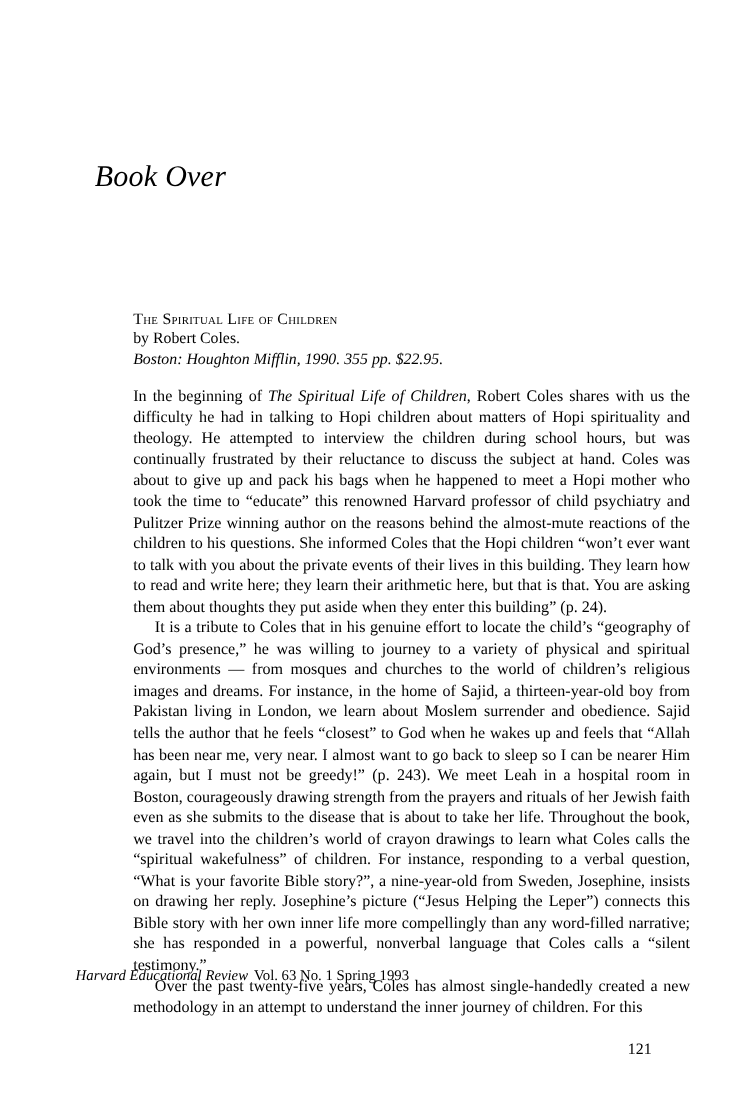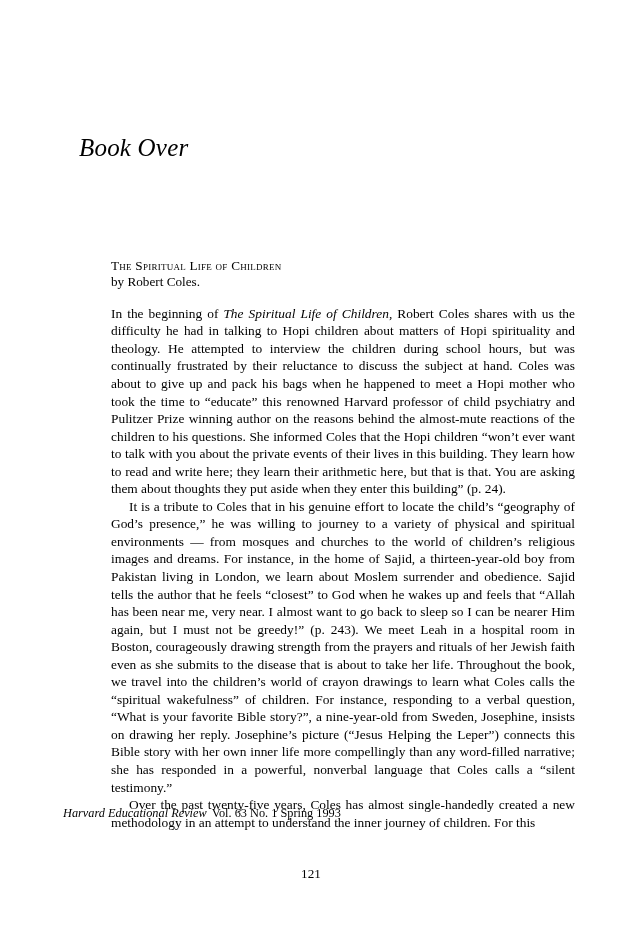--- a/index.html
+++ b/index.html
@@ -95,37 +95,38 @@
   .footer .issn-line {
     display: block;
   }
 
   
   .page-number {
     position: absolute;
     left: 79px;
     top: 866px;
     width: 464px;
-    text-align: center;
+    text-align: right;
     font-size: 13.2px;
     line-height: 16px;
   }
 </style>
 </head>
 <body>
 
 <div class="page">
 
   <div class="page-heading">Book Over</div>
 
   <div class="content">
 
     <div class="citation">
       <span class="book-title">The Spiritual Life of Children</span>
       <span class="author">by Robert Coles.</span>
+      <span class="publication">Boston: Houghton Mifflin, 1990. 355 pp. $22.95.</span>
     </div>
 
     <p class="body-par"><span>In the beginning of </span><i>The Spiritual Life of Children</i><span>, Robert Coles shares with us the difficulty he had in talking to Hopi children about matters of Hopi spirituality and theology. He attempted to interview the children during school hours, but was continually frustrated by their reluctance to discuss the subject at hand. Coles was about to give up and pack his bags when he happened to meet a Hopi mother who took the time to “educate” this renowned Harvard professor of child psychiatry and Pulitzer Prize winning author on the reasons behind the almost-mute reactions of the children to his questions. She informed Coles that the Hopi children “won’t ever want to talk with you about the private events of their lives in this building. They learn how to read and write here; they learn their arithmetic here, but that is that. You are asking them about thoughts they put aside when they enter this building” (p. 24).</span></p>
 
     <p class="body-par indented">It is a tribute to Coles that in his genuine effort to locate the child’s “geography of God’s presence,” he was willing to journey to a variety of physical and spiritual environments — from mosques and churches to the world of children’s religious images and dreams. For instance, in the home of Sajid, a thirteen-year-old boy from Pakistan living in London, we learn about Moslem surrender and obedience. Sajid tells the author that he feels “closest” to God when he wakes up and feels that “Allah has been near me, very near. I almost want to go back to sleep so I can be nearer Him again, but I must not be greedy!” (p. 243). We meet Leah in a hospital room in Boston, courageously drawing strength from the prayers and rituals of her Jewish faith even as she submits to the disease that is about to take her life. Throughout the book, we travel into the children’s world of crayon drawings to learn what Coles calls the “spiritual wakefulness” of children. For instance, responding to a verbal question, “What is your favorite Bible story?”, a nine-year-old from Sweden, Josephine, insists on drawing her reply. Josephine’s picture (“Jesus Helping the Leper”) connects this Bible story with her own inner life more compellingly than any word-filled narrative; she has responded in a powerful, nonverbal language that Coles calls a “silent testimony.”</p>
 
     <p class="body-par indented">Over the past twenty-five years, Coles has almost single-handedly created a new methodology in an attempt to understand the inner journey of children. For this</p>
 
   </div>
 

